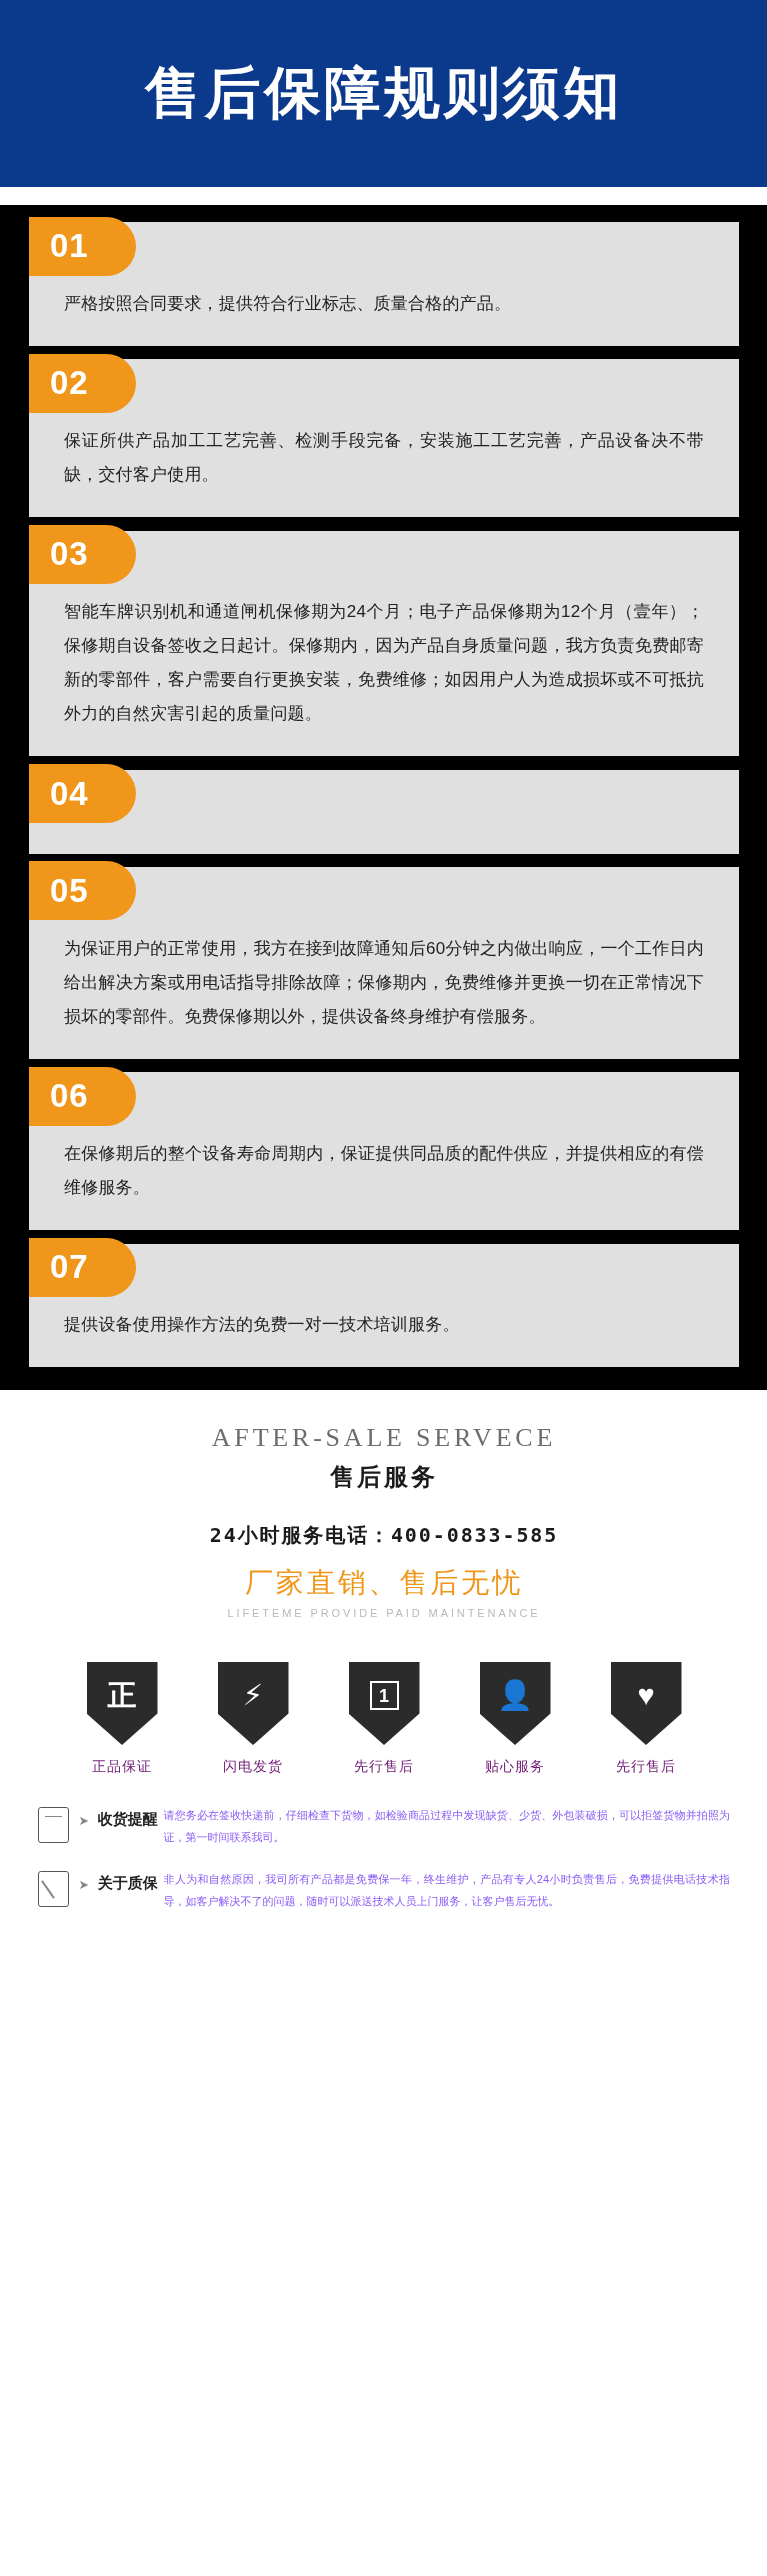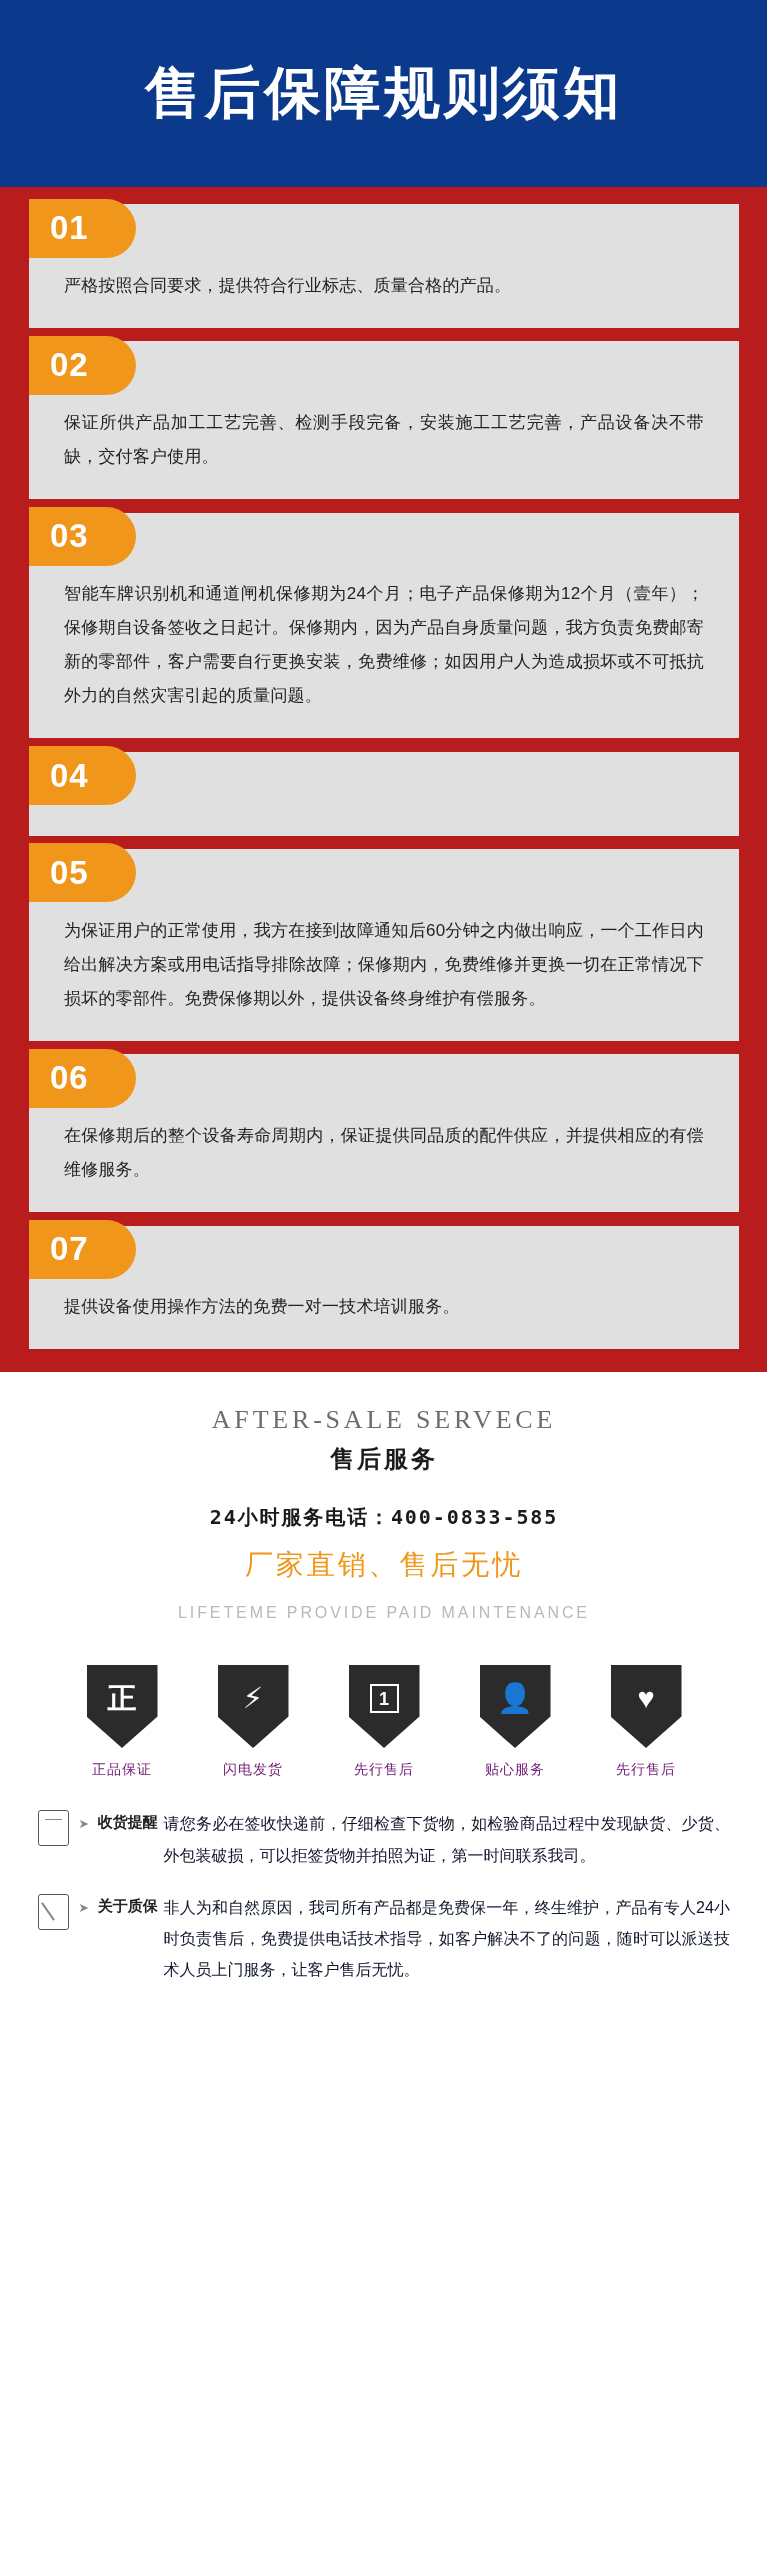--- a/index.html
+++ b/index.html
@@ -27,22 +27,23 @@
   }
   .header-title {
     color: #ffffff;
     font-size: 56px;
     font-weight: bold;
     letter-spacing: 3.8px;
   }
 
   
   .rules {
-    background: #b91c1c;
+    background: #000000;
     padding: 17.3px 29px 9.6px 29px;
+    margin-top: 18px;
   }
   .rule {
     background: #e0e0e0;
     margin-bottom: 13.4px;
     position: relative;
     padding: 0 0 25px 0;
   }
   .rule-badge {
     background: #f0971b;
     color: #ffffff;
@@ -96,23 +97,23 @@
     font-family: "DejaVu Sans Mono", monospace;
   }
   .as-slogan {
     color: #f0971b;
     font-size: 28px;
     letter-spacing: 2.9px;
     margin-top: 15.4px;
   }
   .as-sub {
     color: #b9b9b9;
-    font-size: 16px;
+    font-size: 11px;
     letter-spacing: 2.9px;
-    margin-top: 20px;
+    margin-top: 5px;
   }
 
   
   .features {
     display: flex;
     justify-content: center;
     gap: 31px;
     margin-top: 33px;
     padding: 0 48px;
   }
@@ -202,22 +203,22 @@
   }
   .note-title {
     font-size: 15px;
     color: #222222;
     font-weight: bold;
     white-space: nowrap;
     margin-top: 4.8px;
     margin-right: 5.8px;
   }
   .note-body {
-    font-size: 16px;
-    color: #0f172a;
+    font-size: 11px;
+    color: #8b5cf6;
     line-height: 1.95;
     text-align: justify;
   }
 </style>
 </head>
 <body>
 
 <div class="page">
 
   <div class="header">

